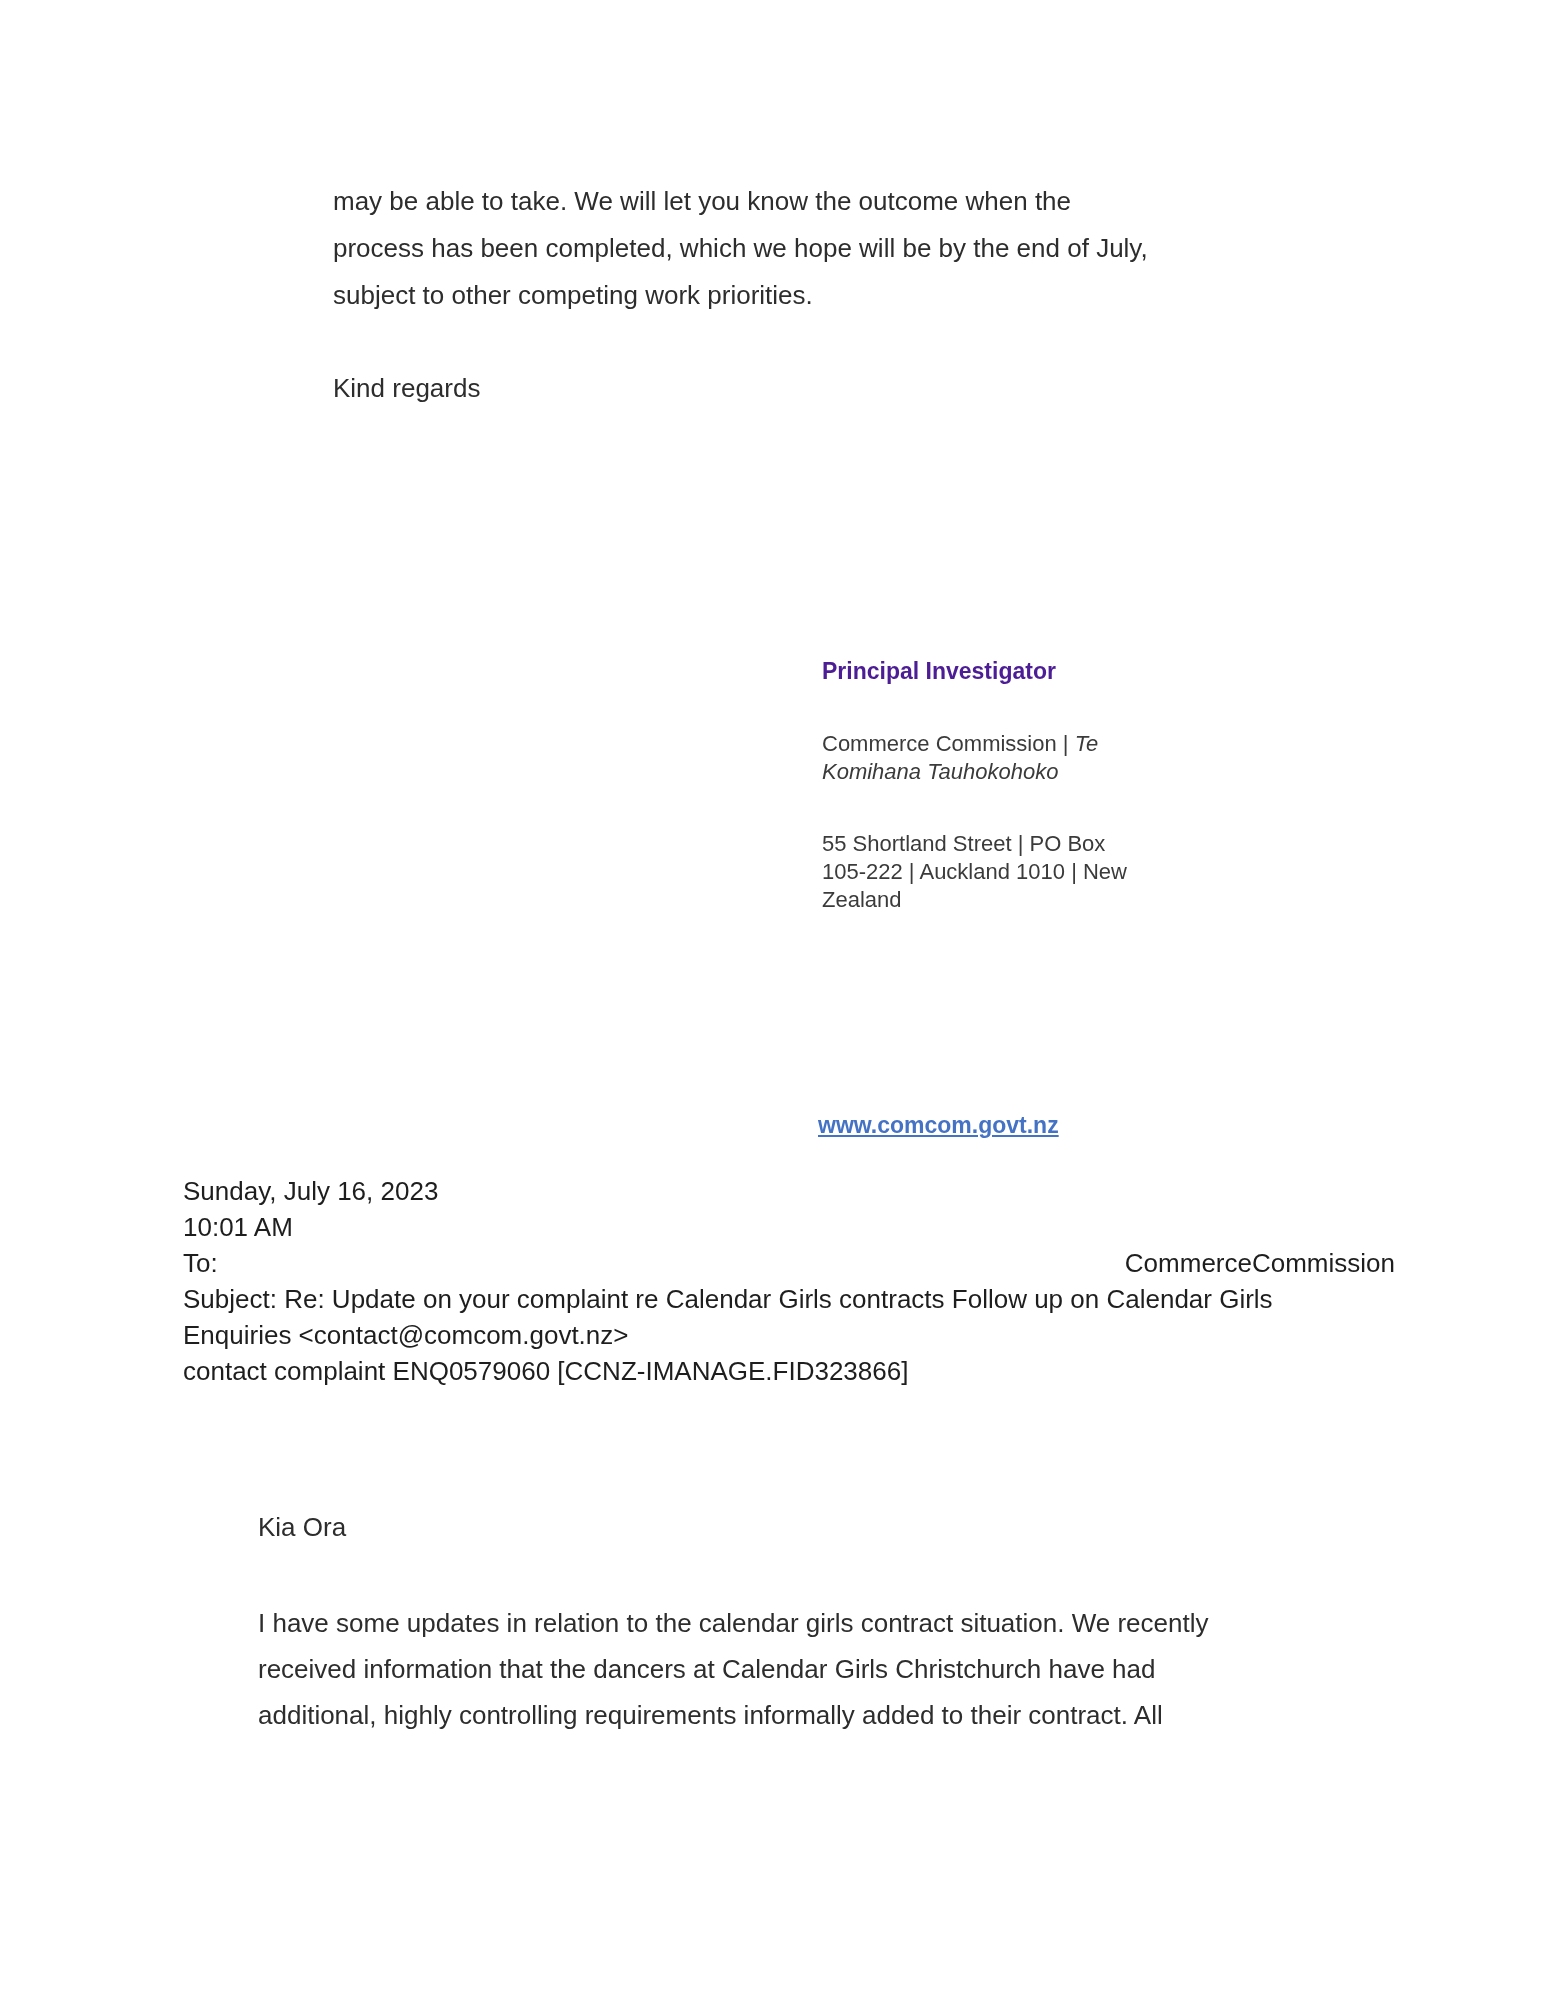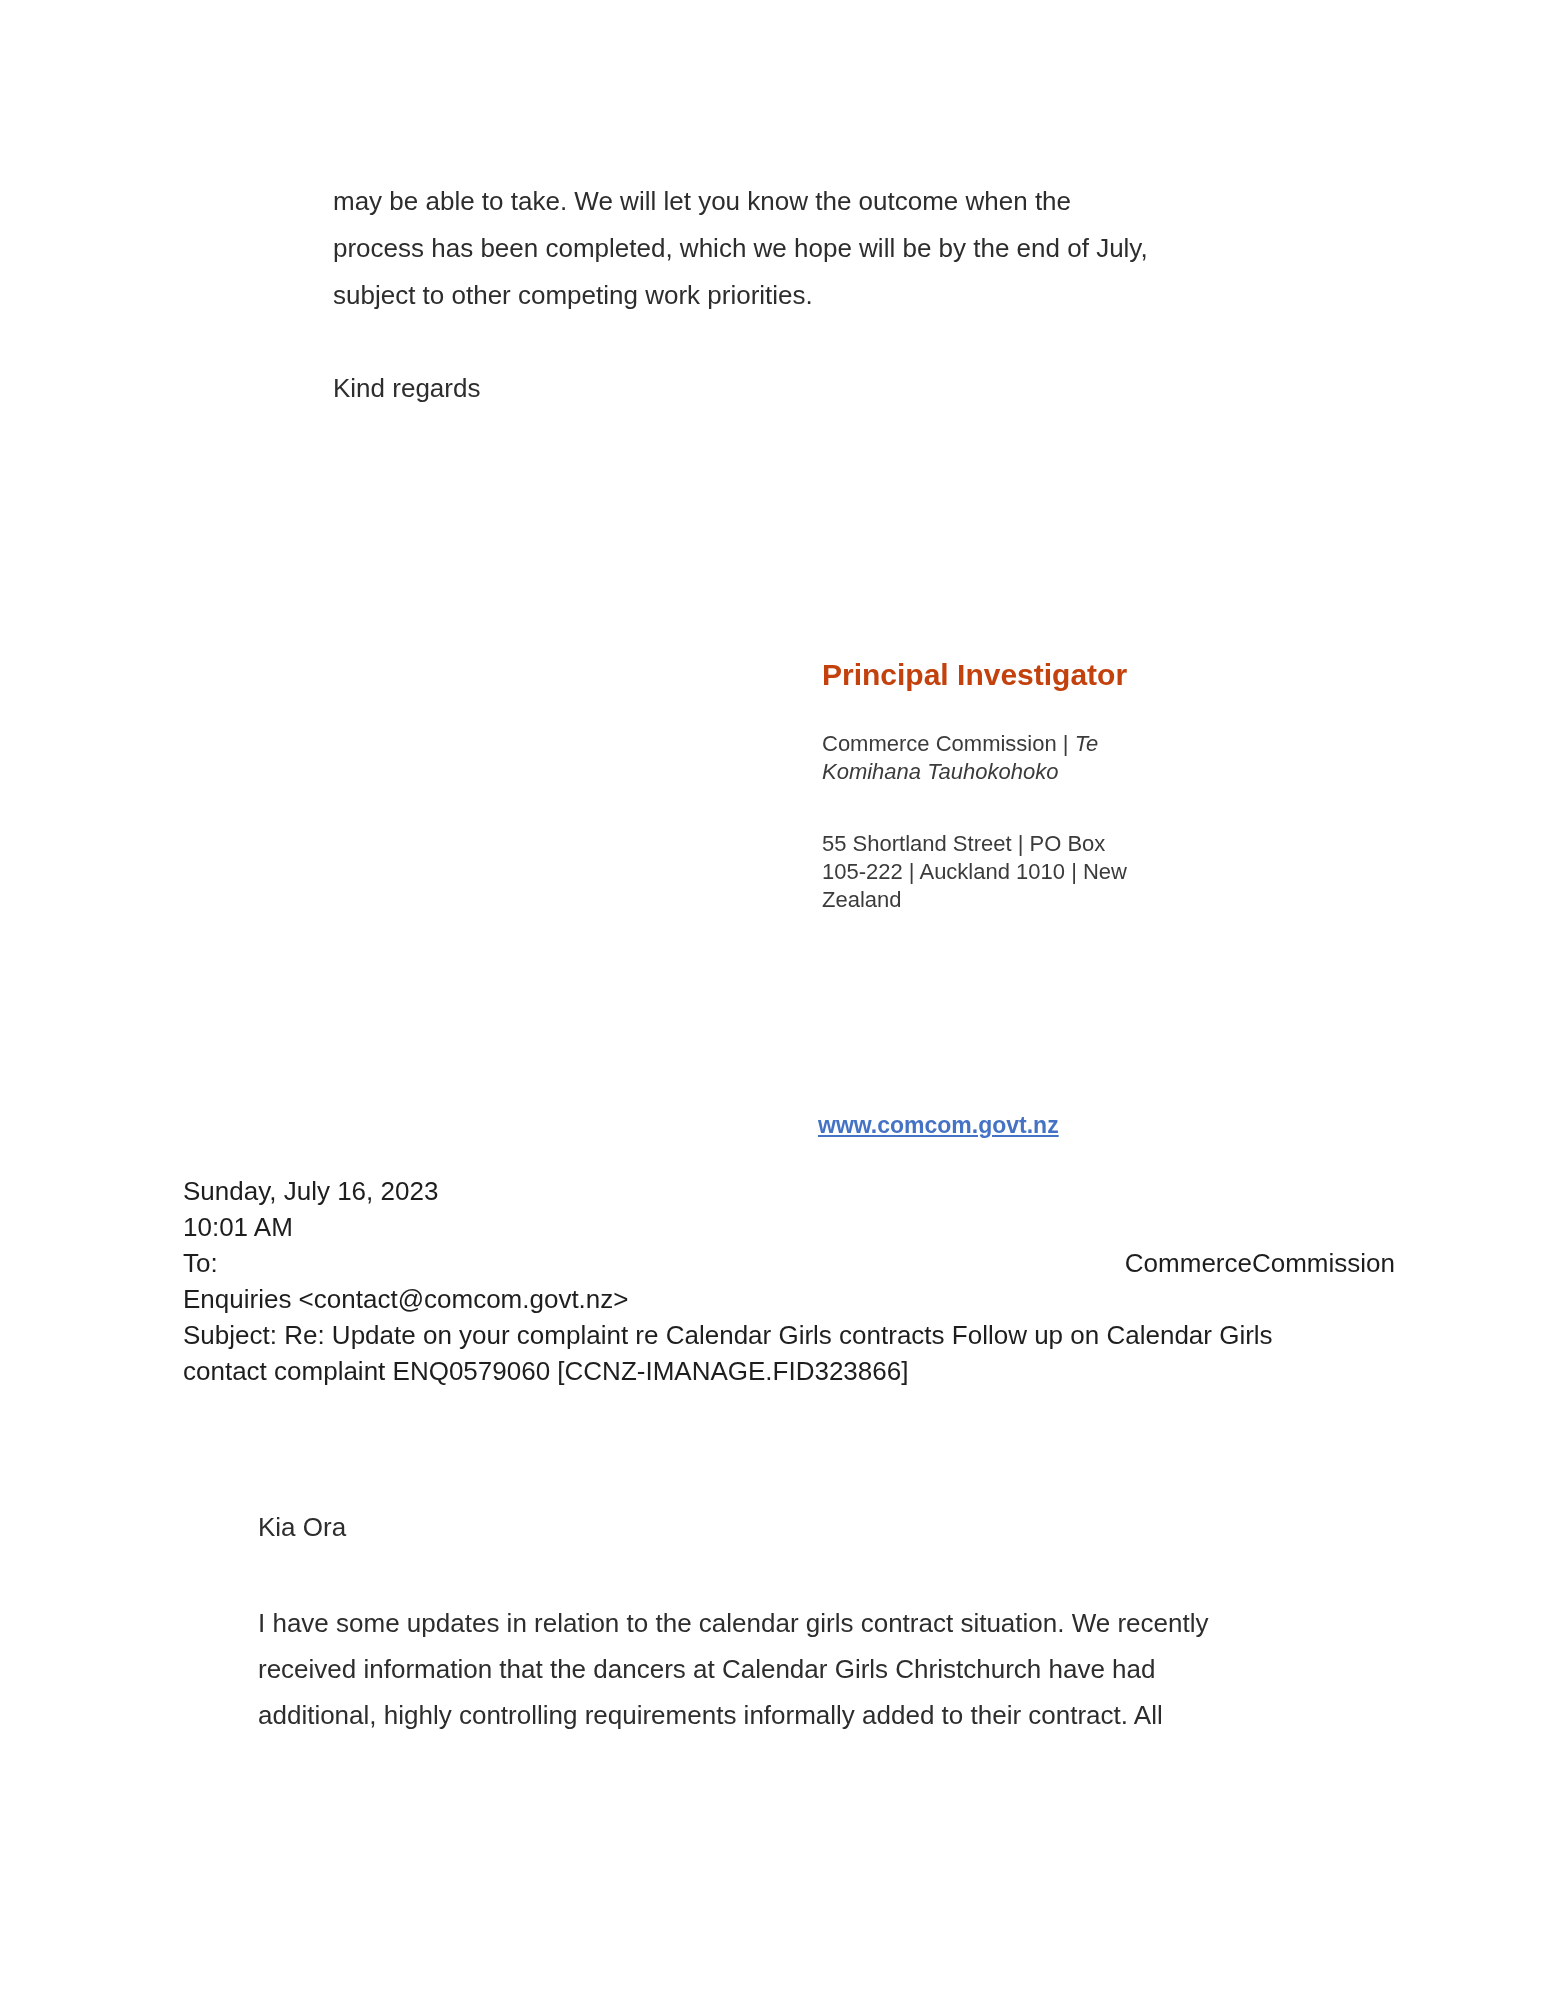--- a/index.html
+++ b/index.html
@@ -36,23 +36,23 @@
     font-size: 26px;
     line-height: 32px;
     color: #2d2d2d;
   }
 
   
   .sig-title {
     position: absolute;
     left: 822px;
     top: 658px;
-    font-size: 30px;
+    font-size: 23px;
     font-weight: bold;
-    color: #c2410c;
+    color: #4c1d95;
   }
   .sig-org {
     position: absolute;
     left: 822px;
     top: 730px;
     font-size: 22px;
     line-height: 28px;
     color: #3b3b3b;
   }
   .sig-addr {
@@ -140,22 +140,22 @@
 
   <a class="sig-link">www.comcom.govt.nz</a>
 
   <div class="header-block">
     <div class="line">Sunday, July 16, 2023</div>
     <div class="line">10:01 AM</div>
     <div class="to-row">
       <span>To:</span>
       <span>CommerceCommission</span>
     </div>
+    <div class="line subject-wrap">Subject: Re: Update on your complaint re Calendar Girls contracts Follow up on Calendar Girls</div>
     <div class="line">Enquiries &lt;contact@comcom.govt.nz&gt;</div>
-    <div class="line subject-wrap">Subject: Re: Update on your complaint re Calendar Girls contracts Follow up on Calendar Girls</div>
     <div class="line subject-wrap">contact complaint ENQ0579060 [CCNZ-IMANAGE.FID323866]</div>
   </div>
 
   <div class="greeting">Kia Ora</div>
 
   <div class="body-para">
     <div class="line">I have some updates in relation to the calendar girls contract situation. We recently</div>
     <div class="line">received information that the dancers at Calendar Girls Christchurch have had</div>
     <div class="line">additional, highly controlling requirements informally added to their contract. All</div>
   </div>

